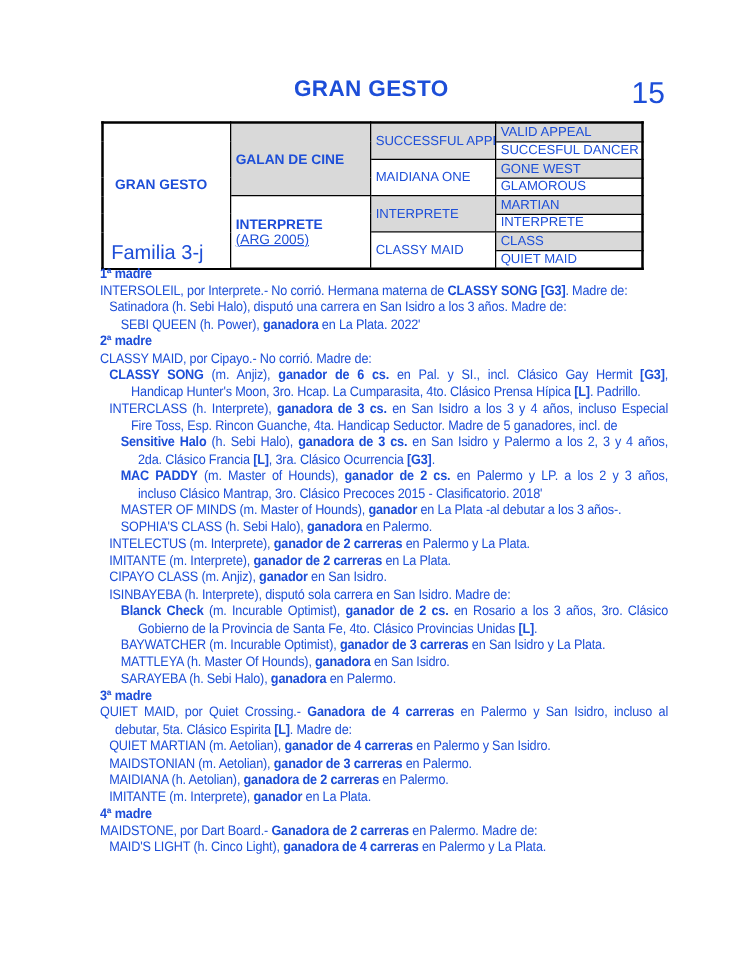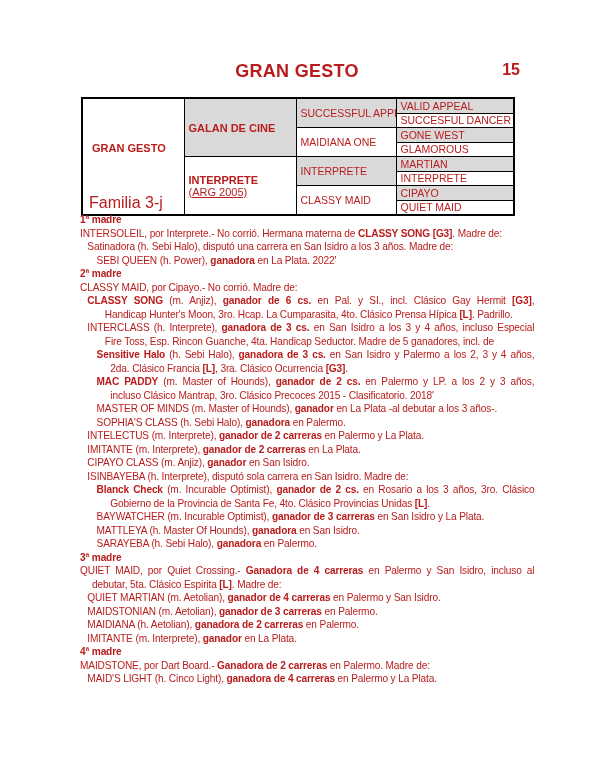--- a/index.html
+++ b/index.html
@@ -1,21 +1,21 @@
 <!DOCTYPE html>
 <html style="--shaded: #d9d9d9;"><head>
 <meta charset="utf-8">
 <style>
   html,body{margin:0;padding:0;background:#fff;}
   .page{position:relative;width:600px;height:776px;background:#ffffff;overflow:hidden;
-        font-family:"Liberation Sans",sans-serif;color:#b91c1c;border-radius:21px;}
+        font-family:"Liberation Sans",sans-serif;color:#1d4ed8;border-radius:21px;}
   
   .title{position:absolute;top:61px;left:81px;width:432px;text-align:center;
          font-size:18px;font-weight:bold;letter-spacing:.3px;}
-  .page-num{position:absolute;top:61px;right:80px;font-size:16px;font-weight:bold;}
+  .page-num{position:absolute;top:61px;right:68px;font-size:24px;font-weight:normal;}
   .subtitle{position:absolute;top:83px;left:51px;width:492px;text-align:center;font-size:11px;}
   
   table.ped{position:absolute;top:97px;left:81px;width:432px;border-collapse:collapse;
             table-layout:fixed;font-size:10.5px;border:2px solid #000;}
   table.ped td{border:1px solid #000;height:13.5px;padding:0 2px 0 4px;overflow:hidden;
                white-space:nowrap;vertical-align:middle;}
   td.shaded{background:var(--shaded,#d9d9d9);}
   td.subject{position:relative;padding:0;background:#fff;}
   .subj-name{position:absolute;top:43px;left:9px;font-weight:bold;font-size:11px;}
   .family{position:absolute;bottom:2px;left:6px;font-size:16px;}
@@ -79,21 +79,21 @@
         <div class="sub">(ARG 2005)</div>
       </td>
       <td class="shaded" rowspan="2">INTERPRETE</td>
       <td class="shaded">MARTIAN</td>
     </tr>
     <tr>
       <td>INTERPRETE</td>
     </tr>
     <tr>
       <td rowspan="2">CLASSY MAID</td>
-      <td class="shaded">CIPAYO</td>
+      <td class="shaded">CLASS</td>
     </tr>
     <tr>
       <td>QUIET MAID</td>
     </tr>
   </tbody>
     </table>
 
   <div class="body-lines" id="pedigree-body">
       <div class="line heading ind0">1ª madre</div>
       <div class="line ind0"><span>INTERSOLEIL, por Interprete.- No corrió. Hermana materna de </span><b>CLASSY SONG [G3]</b><span>. Madre de:</span></div>

